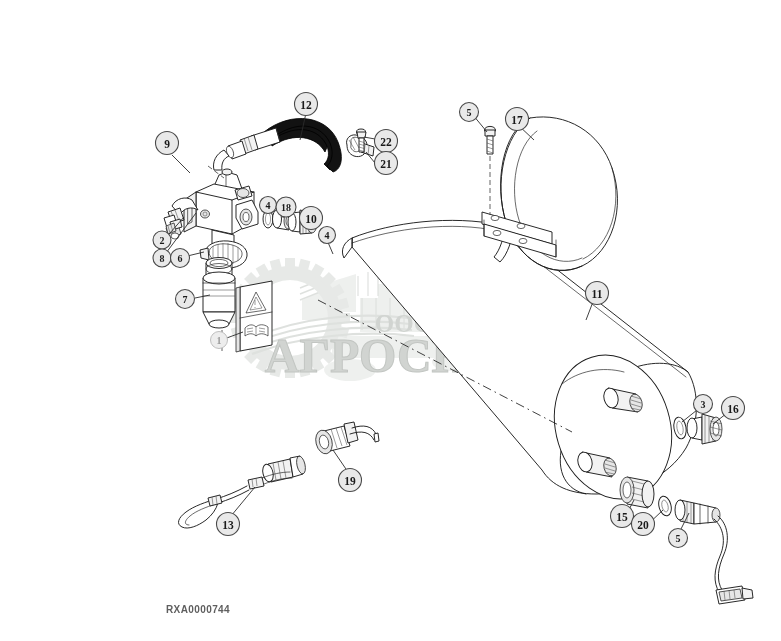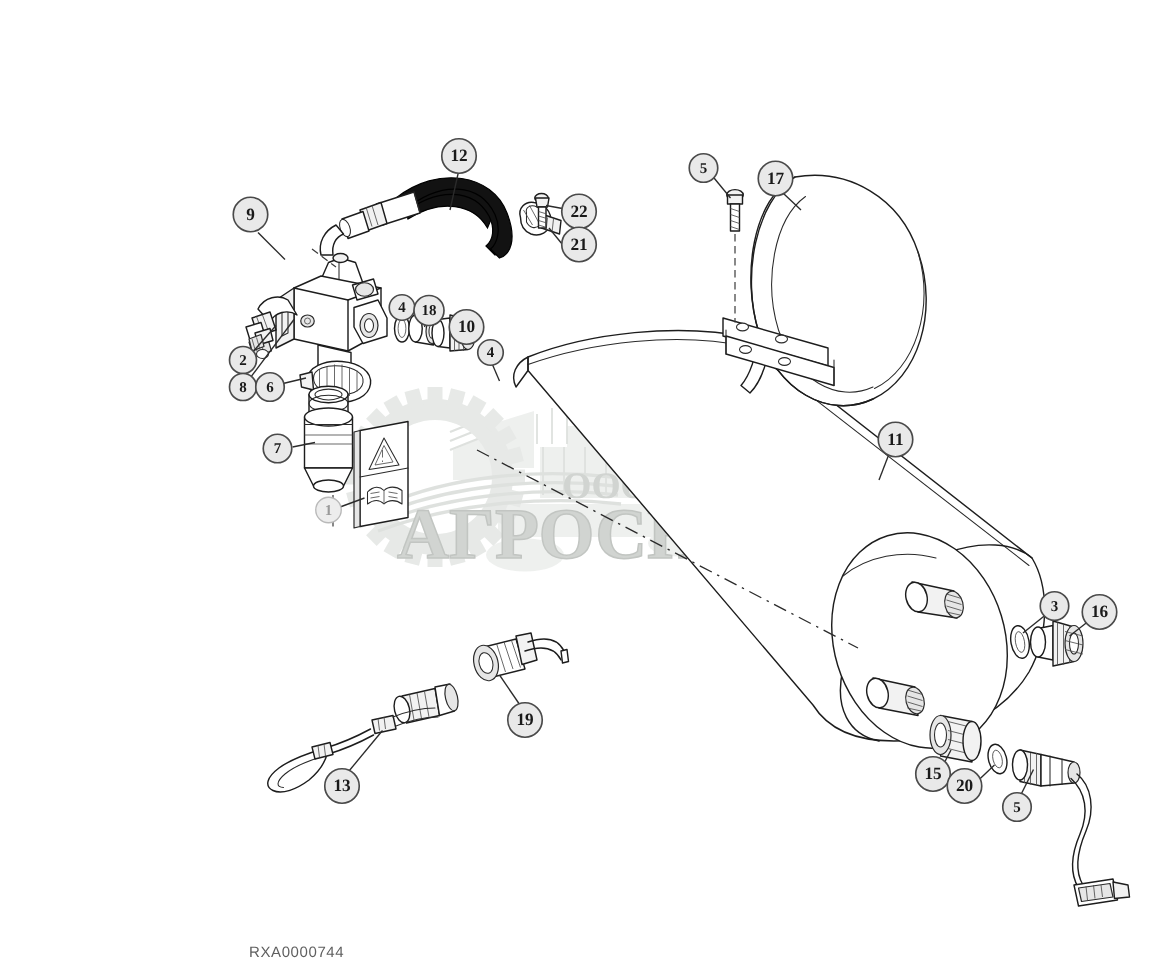--- a/index.html
+++ b/index.html
@@ -46,24 +46,25 @@
   .fillw{fill:#ffffff;stroke:#1d1d1d;stroke-width:0.95;stroke-linejoin:round;}
   .fillw-thin{fill:#ffffff;stroke:#2a2a2a;stroke-width:0.7;stroke-linejoin:round;}
   .fillg{fill:#f2f2f2;stroke:#1d1d1d;stroke-width:0.95;stroke-linejoin:round;}
   .fillg2{fill:#e6e6e6;stroke:#2a2a2a;stroke-width:0.8;stroke-linejoin:round;}
   .fillblk{fill:#121212;stroke:#000000;stroke-width:0.8;}
   .dash{stroke:#2b2b2b;stroke-width:0.9;fill:none;stroke-dasharray:9 4 1.6 4;}
   .dash2{stroke:#3a3a3a;stroke-width:0.8;fill:none;stroke-dasharray:5 3;}
 
   
   #caption{
-    position:absolute;left:166px;top:630px;
+    position:absolute;left:166px;top:604px;
     font-family:"Liberation Sans", sans-serif;
     font-size:10px;color:#5f5f5f;letter-spacing:0.4px;
     white-space:nowrap;
+    font-weight:bold;
   }
 </style>
 </head>
 <body>
 
 <div id="stage">
 
   <svg id="watermark" class="layer" viewBox="0 0 781 641" style="left:0;top:0;width:781px;height:641px;">
     <g opacity="0.85">
 

